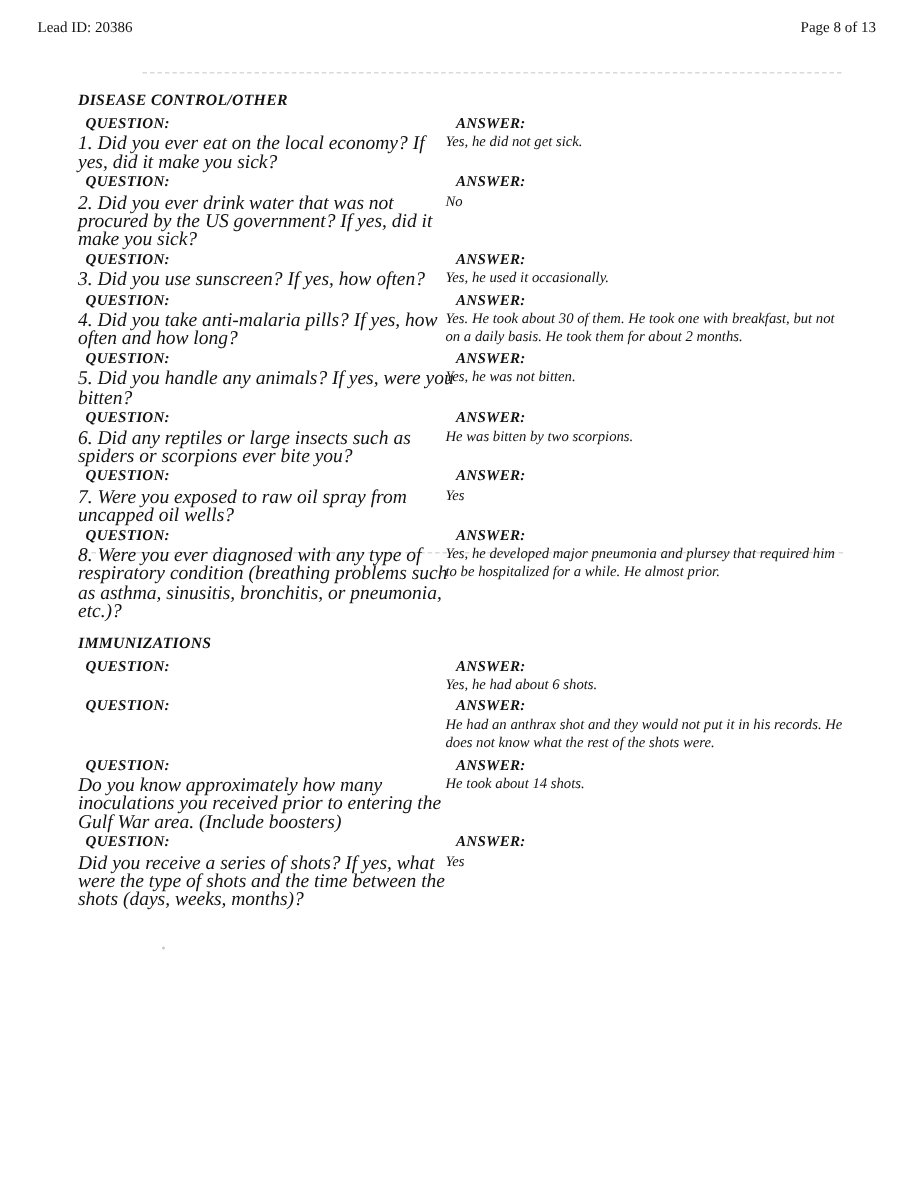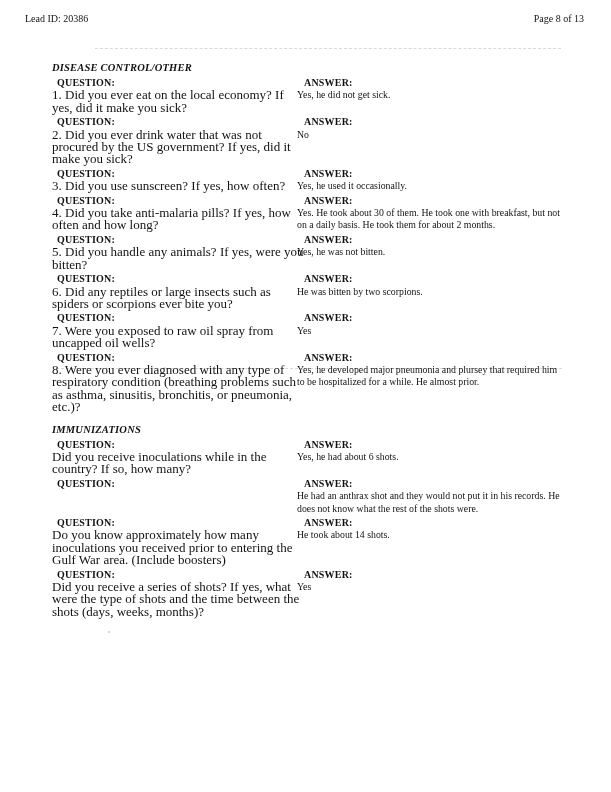--- a/index.html
+++ b/index.html
@@ -13,21 +13,21 @@
   }
   .hdr{position:absolute;top:13px;font-size:10px;line-height:12px;}
   .hdr-left{left:25px;}
   .hdr-right{right:27px;}
   .content{position:absolute;left:52px;top:61px;width:514px;}
   .section-title{
     font-weight:bold;font-size:10.5px;line-height:13px;
     letter-spacing:.2px;margin:0 0 3px 0;font-style:italic;
   }
   .section2{margin-top:9px;}
-  .qa-row{display:flex;margin-bottom:2px;}
+  .qa-row{display:flex;margin-bottom:2px;font-style:italic;}
   .qcell{width:245px;flex:none;}
   .acell{flex:1;min-width:0;}
   .lbl{font-weight:bold;font-size:10px;line-height:12.4px;margin-left:5px;letter-spacing:.2px;}
   .acell .lbl{margin-left:7px;}
   .qtext{font-size:13px;line-height:12.4px;width:252px;}
   .atext{font-size:9.8px;line-height:12.4px;}
   .artifact-line{position:absolute;height:0;border-top:1px dashed #d9d9d9;}
   .line1{top:48px;left:95px;width:466px;}
   .line2{top:368px;left:56px;width:506px;}
   .speck{position:absolute;background:#c9c9c9;border-radius:1px;}
@@ -140,21 +140,20 @@
         </div>
       </div>
     </div>
 
     <div class="section section2">
       <div class="section-title">IMMUNIZATIONS</div>
 
       <div class="qa-row">
         <div class="qcell">
           <div class="lbl">QUESTION:</div>
-          <div class="qtext">Did you receive inoculations while in the country?  If so, how many?</div>
         </div>
         <div class="acell">
           <div class="lbl">ANSWER:</div>
           <div class="atext">Yes, he had about 6 shots.</div>
         </div>
       </div>
 
       <div class="qa-row">
         <div class="qcell">
           <div class="lbl">QUESTION:</div>

